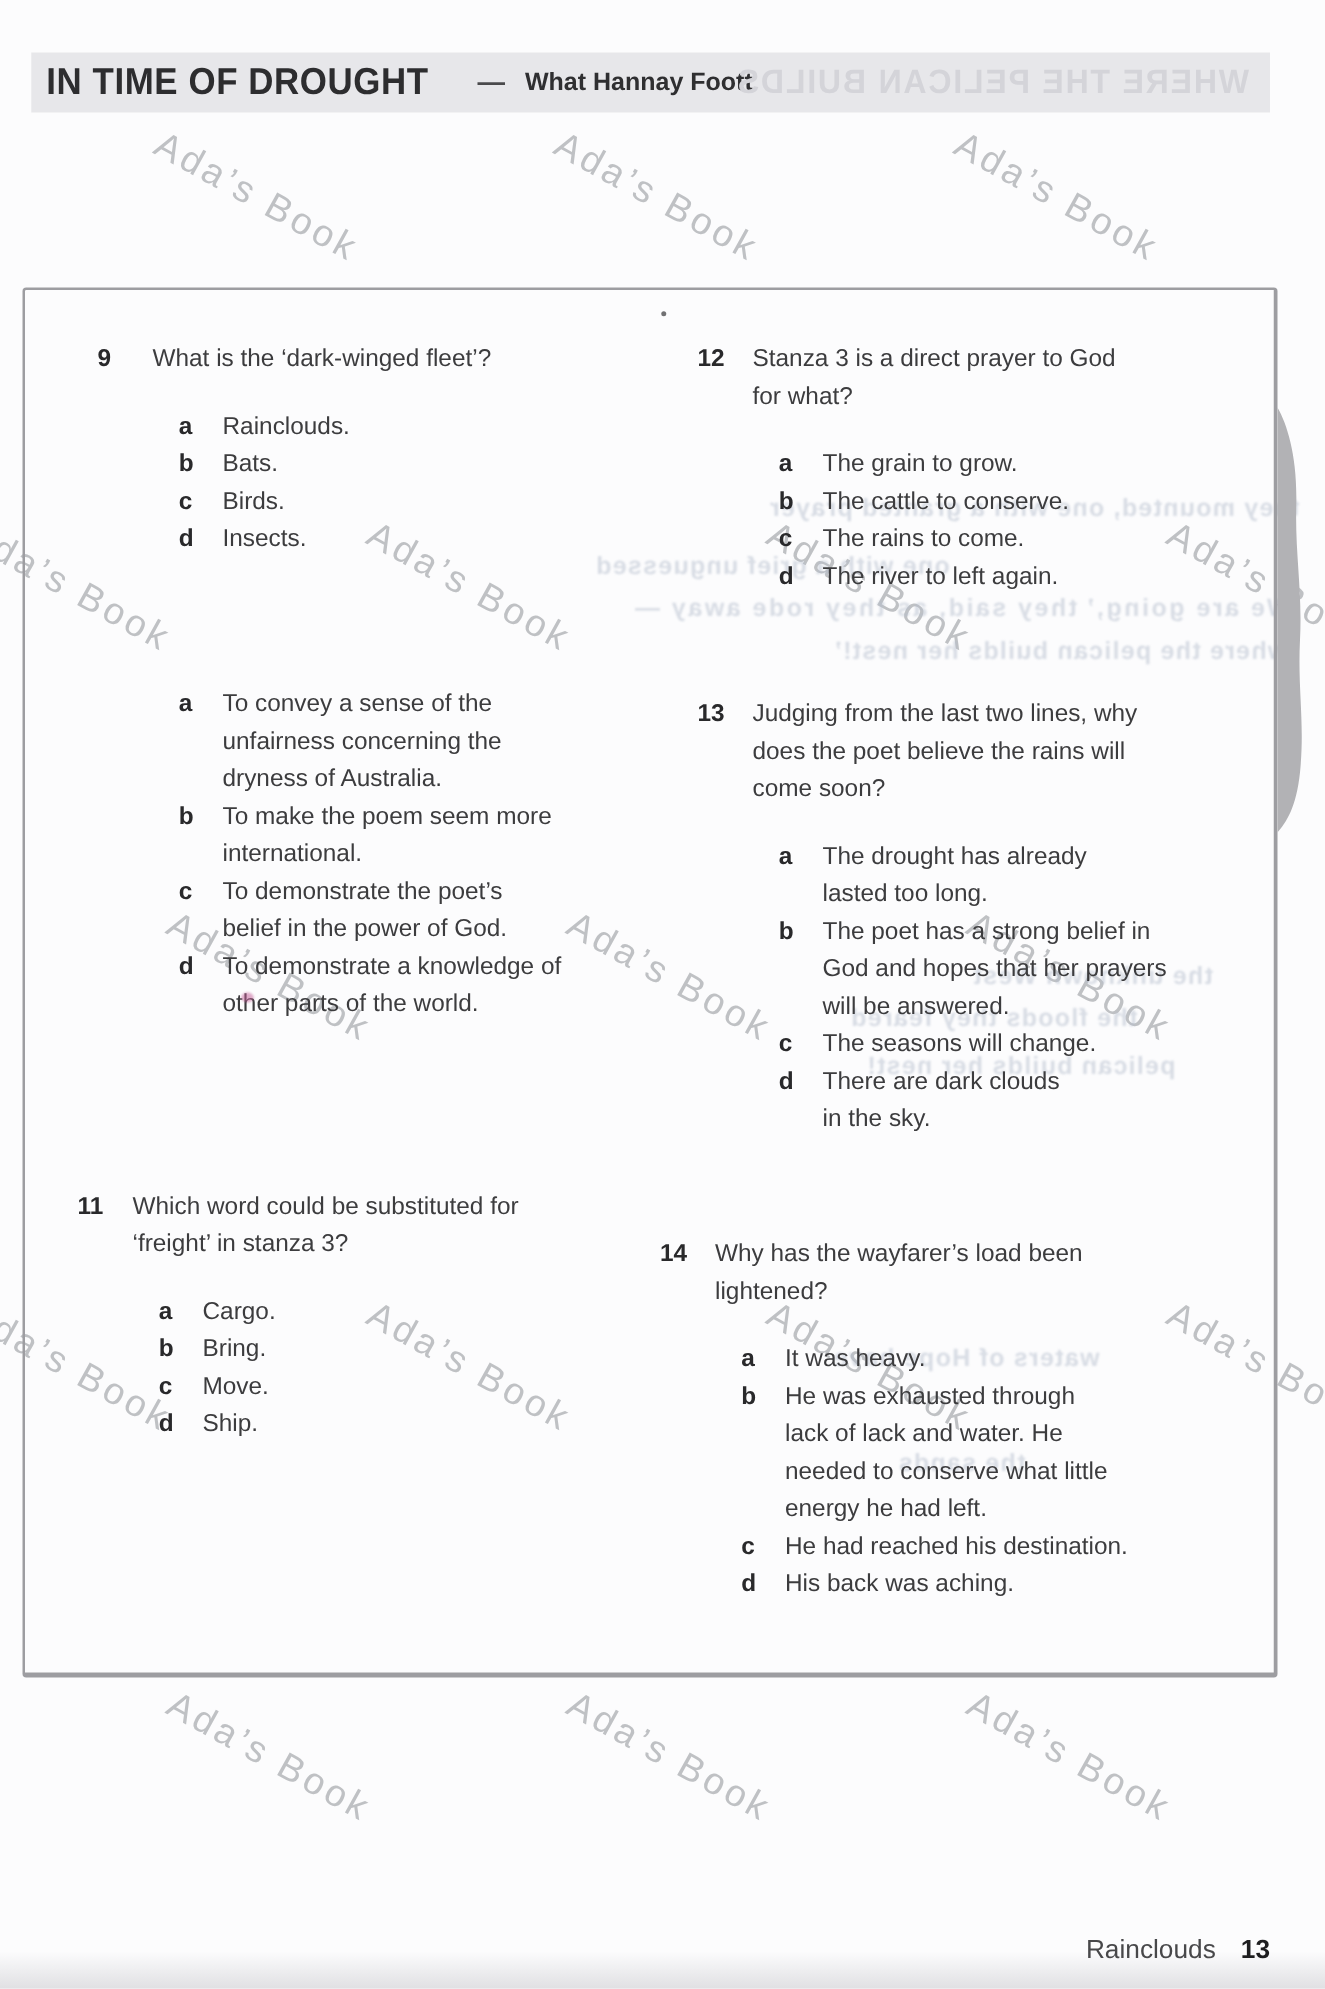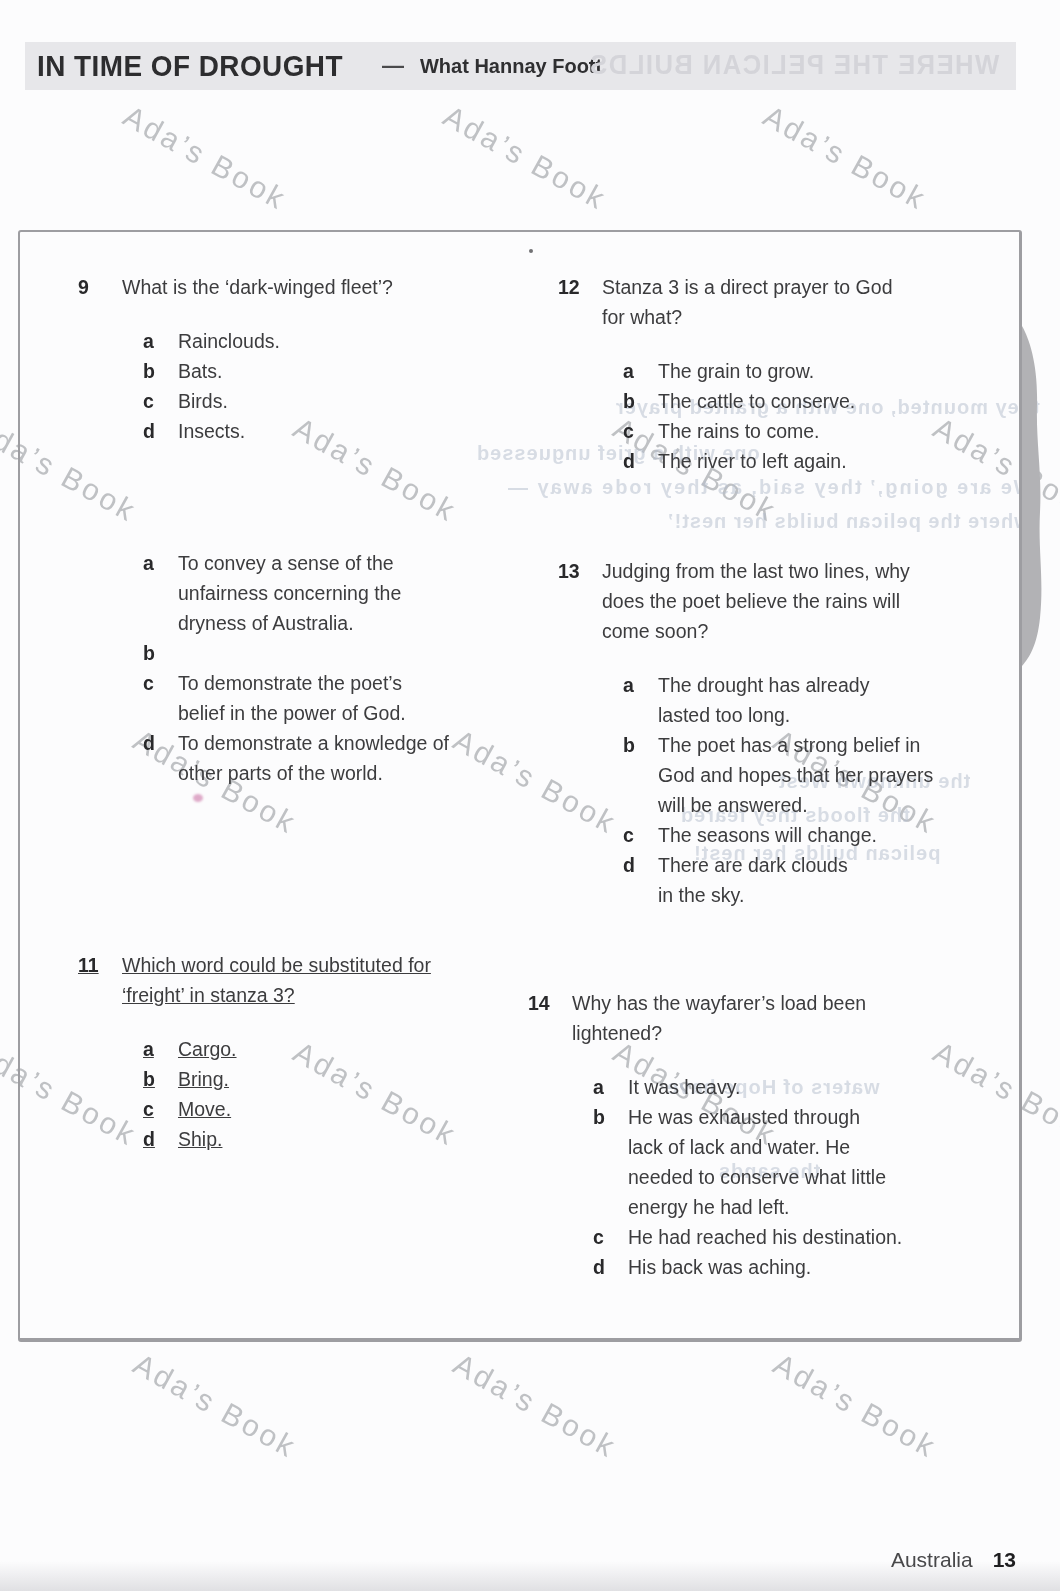--- a/index.html
+++ b/index.html
@@ -148,34 +148,36 @@
       <div class="question" style="left: 78px; top: 524px; width: 392px;">
     <div class="q-opts">
           <div class="opt">
     <span class="opt-letter">a</span>
     <span class="opt-text">To convey a sense of the
 unfairness concerning the
 dryness of Australia.</span>
   </div>
           <div class="opt">
     <span class="opt-letter">b</span>
+    <span class="opt-text">To make the poem seem more
+international.</span>
   </div>
           <div class="opt">
     <span class="opt-letter">c</span>
     <span class="opt-text">To demonstrate the poet’s
 belief in the power of God.</span>
   </div>
           <div class="opt">
     <span class="opt-letter">d</span>
     <span class="opt-text">To demonstrate a knowledge of
 other parts of the world.</span>
   </div>
         </div>
   </div>
-      <div class="question" style="left: 78px; top: 950px; width: 392px; text-decoration: underline;">
+      <div class="question" style="left: 62px; top: 950px; width: 392px;">
     <div class="q-head">
       <span class="q-num">11</span>
       <span class="q-text">Which word could be substituted for
 ‘freight’ in stanza 3?</span>
     </div>
     <div class="q-opts">
           <div class="opt">
     <span class="opt-letter">a</span>
     <span class="opt-text">Cargo.</span>
   </div>
@@ -276,20 +278,20 @@
   </div>
         </div>
   </div>
     </div>
 
   <svg class="curl" width="26" height="340" viewBox="0 0 26 340">
     <path d="M0 0 C8 14 16 40 15 78 C14 118 20 146 18 186 C16 226 22 252 18 292 C15 320 7 332 0 340 Z" fill="#b2b2b5"></path>
   </svg>
 
   <div class="footer">
-    <span class="footer-label">Australia</span>
+    <span class="footer-label">Rainclouds</span>
     <span class="footer-num">13</span>
   </div>
 
   <div class="bottom-shade"></div>
   <div class="pink-dot"></div>
   <div class="tiny-dot"></div>
 </div>
 
 </body></html>

